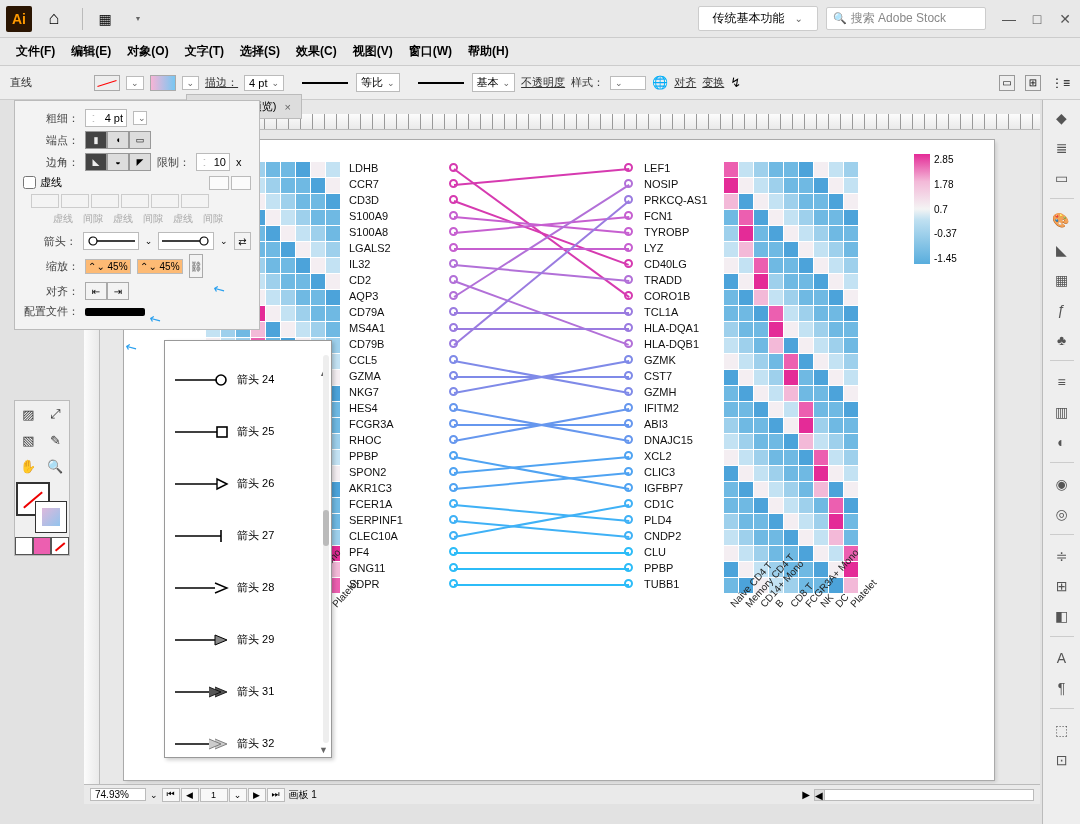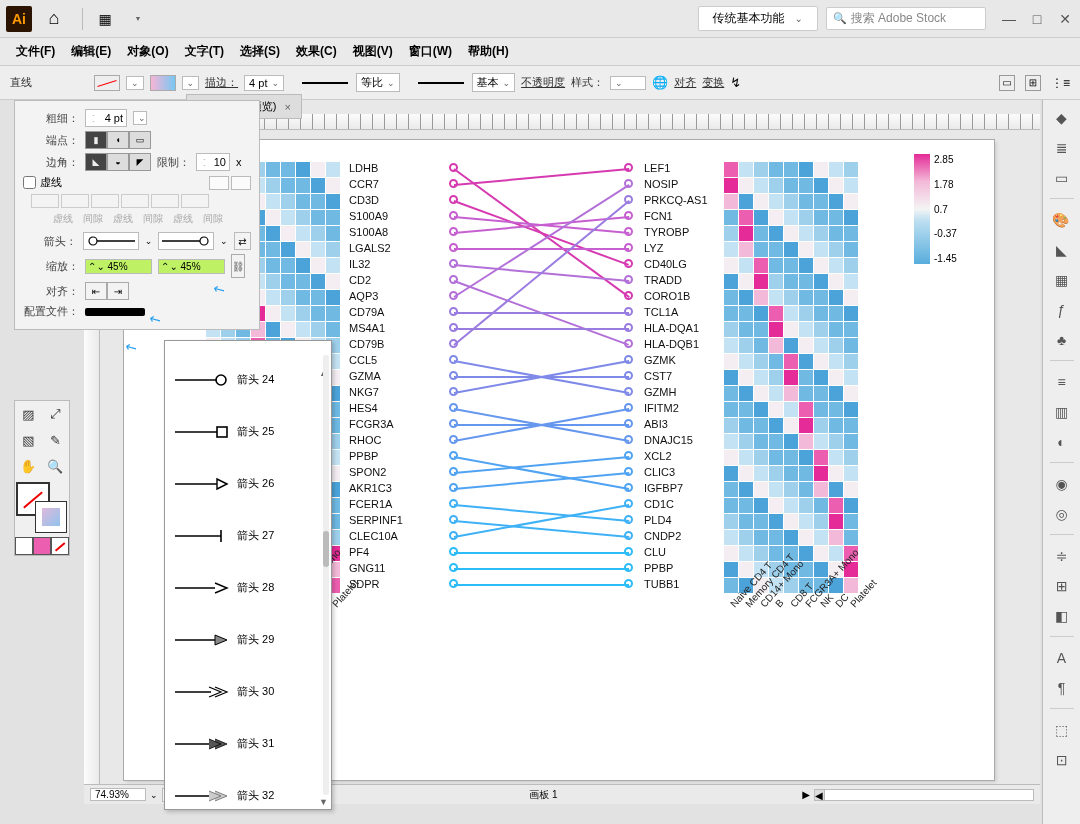--- a/index.html
+++ b/index.html
@@ -51,21 +51,21 @@
   .sp-seg { display:flex; }
   .sp-seg .seg { width:22px; height:18px; border:1px solid #999; background:#ddd; display:flex; align-items:center; justify-content:center; font-size:9px;}
   .sp-seg .seg.dark { background:#444; color:#eee;}
   .dash-chk { display:flex; align-items:center; gap:4px;}
   .dash-boxes { display:flex; gap:2px; margin-left:auto;}
   .dash-boxes .b { width:20px; height:14px; border:1px solid #bbb; background:#fbfbfb;}
   .dash-sub { display:flex; gap:10px; padding-left:30px; color:#aaa; font-size:10px;}
   .arrow-prev { width:58px; height:18px; border:1px solid #bbb; background:#fff; display:flex; align-items:center; justify-content:center; position:relative;}
   .arrow-prev svg { width:52px; height:14px;}
   .swap-ic { width:18px;height:18px;border:1px solid #bbb;display:flex;align-items:center;justify-content:center;font-size:10px;}
-  .pct-in { border:1px solid #bbb; background:#bef264; padding:1px 2px; width:67px; font-size:10px;}
+  .pct-in { border:1px solid #bbb; background:#fdba74; padding:1px 2px; width:46px; font-size:10px;}
   .link-ic { width:14px; height:24px; border:1px solid #aaa; display:flex; align-items:center; justify-content:center; font-size:10px; color:#444;}
   .align-seg { display:flex;}
   .align-seg .seg { width:22px;height:18px;border:1px solid #aaa;display:flex;align-items:center;justify-content:center;font-size:10px;}
   .profile { display:flex; align-items:center; gap:6px; margin-top:4px;}
 
   
   .help-arrow { color:#2aa0ee; font-size:14px; position:absolute; transform:rotate(-30deg);}
   
   
   .arrow-dd { position:absolute; left:164px; top:240px; width:168px; background:#fff; border:1px solid #999; z-index:30; box-shadow:2px 2px 4px rgba(0,0,0,.2); font-size:11px;}
@@ -370,29 +370,20 @@
             <span>箭头 28</span>
           </div>
           <div class="arrow-dd-row">
             <span class="aprev">
               <svg width="56" height="14">
                 <line x1="2" y1="7" x2="42" y2="7" stroke="#000" stroke-width="1.6"></line>
                 <path d="M42 2 L54 7 L42 12 Z" fill="#888" stroke="#000" stroke-width="1"></path>
               </svg>
             </span>
             <span>箭头 29</span>
-          </div>
-          <div class="arrow-dd-row">
-            <span class="aprev">
-              <svg width="56" height="14">
-                <line x1="2" y1="7" x2="38" y2="7" stroke="#000" stroke-width="1.6"></line>
-                <path d="M36 2 L48 7 L36 12 M42 2 L54 7 L42 12" fill="none" stroke="#000" stroke-width="1.2"></path>
-              </svg>
-            </span>
-            <span>箭头 30</span>
           </div>
           <div class="arrow-dd-row">
             <span class="aprev">
               <svg width="56" height="14">
                 <line x1="2" y1="7" x2="38" y2="7" stroke="#000" stroke-width="1.6"></line>
                 <path d="M36 2 L48 7 L36 12 M42 2 L54 7 L42 12" fill="#555" stroke="#000" stroke-width="0.8"></path>
               </svg>
             </span>
             <span>箭头 31</span>
           </div>
@@ -1097,21 +1088,21 @@
         <span class="sb-zoom">74.93%</span>
         <span style="font-size:9px;">⌄</span>
         <div class="sb-nav">
           <div class="b">⏮</div>
           <div class="b">◀</div>
           <div class="b" style="width:28px;">1</div>
           <div class="b">⌄</div>
           <div class="b">▶</div>
           <div class="b">⏭</div>
         </div>
-        <div style="flex:1; text-align:center;">画板 1</div>
+        <div style="flex:1; text-align:left;">画板 1</div>
         <div style="font-size:10px;">▶</div>
         <div style="width:220px;height:12px;border:1px solid #bbb;background:#fff;position:relative;">
           <div style="position:absolute;left:0;top:0;bottom:0;width:10px;background:#ddd;border-right:1px solid #bbb;">◀</div>
         </div>
       </div>
     </div>
 
     <div class="right-strip">
       <div class="rs-ic">◆</div>
       <div class="rs-ic">≣</div>

